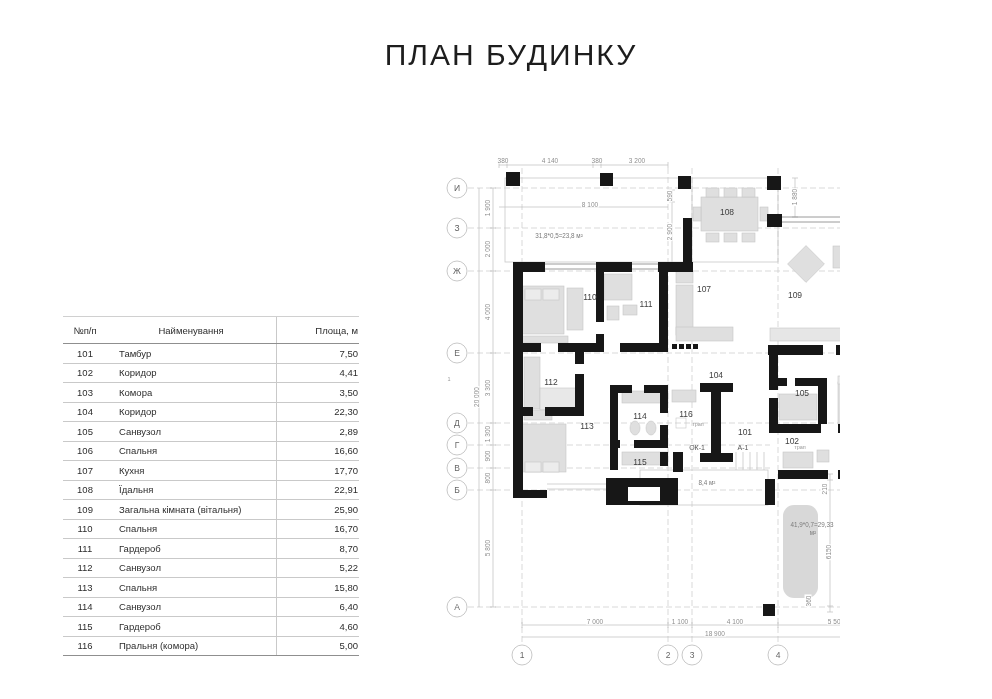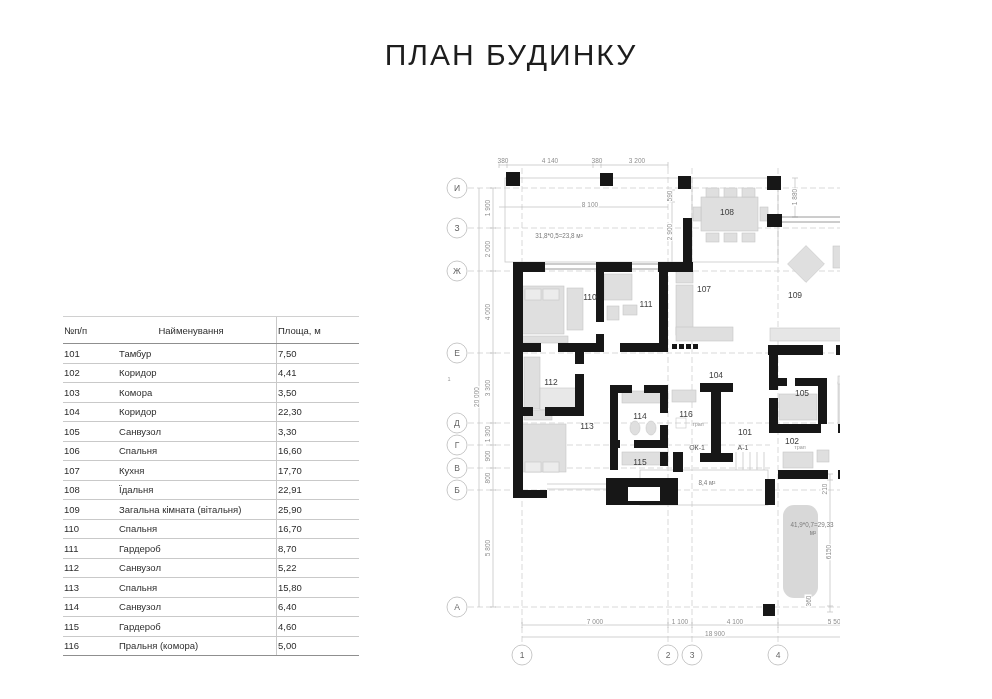--- a/index.html
+++ b/index.html
@@ -7,24 +7,24 @@
        font-family:"Liberation Sans","DejaVu Sans",sans-serif;}
   .abs{position:absolute;transform:translate(-50%,-50%);white-space:nowrap;}
   .title{position:absolute;left:511px;top:55px;transform:translate(-50%,-50%);
          font-size:30px;font-weight:400;letter-spacing:2px;color:#1d1d1d;white-space:nowrap;}
   
   .table-wrap{position:absolute;left:63px;top:316px;width:296px;}
   table{width:100%;border-collapse:collapse;font-size:9.5px;color:#2c2c2c;table-layout:fixed;}
   thead th{font-weight:400;height:24px;border-top:1px solid #d0d0d0;border-bottom:1px solid #8f8f8f;color:#2c2c2c;}
   tbody td{height:16.5px;border-bottom:1px solid #c9c9c9;overflow:hidden;}
   tbody tr:last-child td{border-bottom:1px solid #8f8f8f;}
-  .c-num{width:42px;text-align:left;}
+  .c-num{width:42px;text-align:center;}
   .c-name{text-align:left;padding-left:12px;}
   th.c-name{text-align:center;padding-left:0;}
-  .c-area{width:80px;text-align:left;border-left:1px solid #c9c9c9;}
+  .c-area{width:80px;text-align:right;border-left:1px solid #c9c9c9;}
   .summary{position:absolute;left:63px;top:622px;font-size:10px;color:#2c2c2c;line-height:15px;}
   .summary div{white-space:pre;}
   .summary .l2{padding-left:5px;}
   
   .dim{font-size:6.5px;color:#8e8e8e;background:#fff;padding:0 1px;}
   .dimv{font-size:6.5px;color:#8e8e8e;background:#fff;padding:0 1px;
         transform:translate(-50%,-50%) rotate(-90deg);}
   .room{font-size:8.5px;color:#3f3f3f;}
   .ann{font-size:6.3px;color:#7a7a7a;}
   .ann2{font-size:7px;color:#555;}
@@ -64,21 +64,21 @@
             <td class="c-area">3,50</td>
           </tr>
         <tr>
             <td class="c-num">104</td>
             <td class="c-name">Коридор</td>
             <td class="c-area">22,30</td>
           </tr>
         <tr>
             <td class="c-num">105</td>
             <td class="c-name">Санвузол</td>
-            <td class="c-area">3,30</td>
+            <td class="c-area">2,89</td>
           </tr>
         <tr>
             <td class="c-num">106</td>
             <td class="c-name">Спальня</td>
             <td class="c-area">16,60</td>
           </tr>
         <tr>
             <td class="c-num">107</td>
             <td class="c-name">Кухня</td>
             <td class="c-area">17,70</td>

